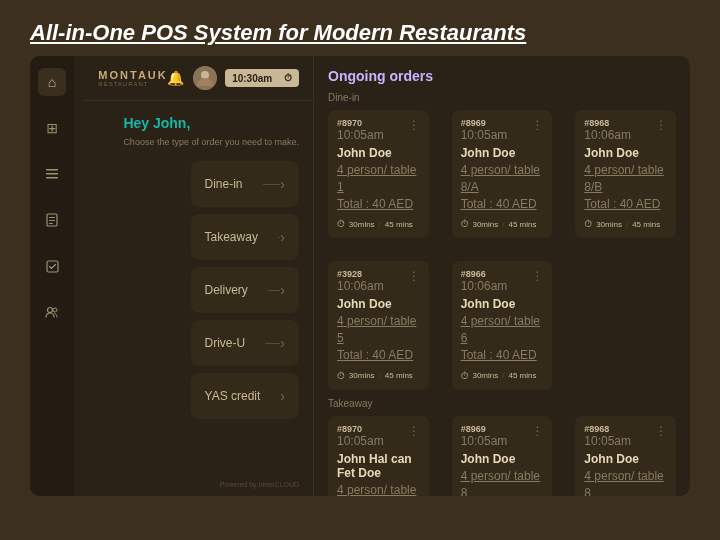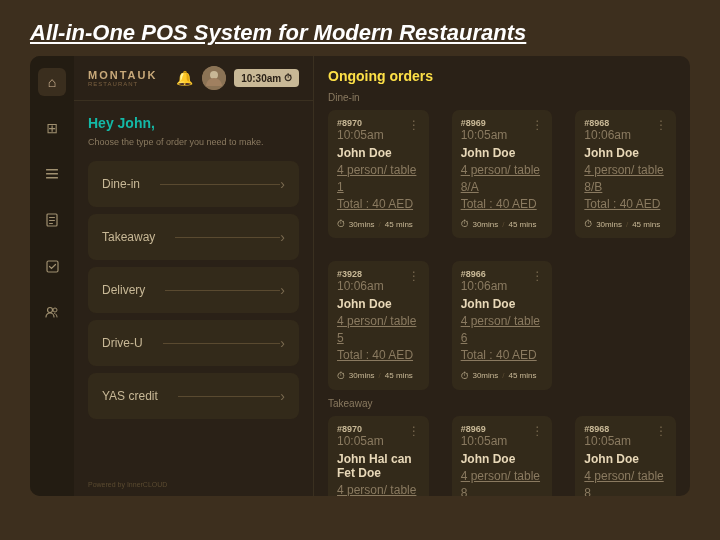--- a/index.html
+++ b/index.html
@@ -60,20 +60,21 @@
       color: #d4b896;
     }
 
     
     .left-panel {
       width: 240px;
       background: #2a2117;
       display: flex;
       flex-direction: column;
       border-right: 1px solid #3a3020;
+      align-items: flex-end;
     }
 
     
     .header-bar {
       display: flex;
       align-items: center;
       justify-content: space-between;
       padding: 10px 14px;
       border-bottom: 1px solid #3a3020;
     }
@@ -111,21 +112,21 @@
     }
     .time-badge {
       background: #c8b896;
       color: #2a2117;
       font-size: 10px;
       font-weight: 600;
       padding: 3px 7px;
       border-radius: 4px;
       display: flex;
       align-items: center;
-      gap: 3px;
+      gap: 12px;
     }
 
     
     .greeting-section {
       padding: 14px 14px 8px;
     }
     .greeting-title {
       color: #14b8a6;
       font-size: 14px;
       font-weight: 700;
@@ -180,21 +181,21 @@
     .right-panel {
       flex: 1;
       overflow-y: auto;
       padding: 12px 14px;
     }
     .right-panel::-webkit-scrollbar { width: 4px; }
     .right-panel::-webkit-scrollbar-track { background: #2a2117; }
     .right-panel::-webkit-scrollbar-thumb { background: #4a3a20; border-radius: 2px; }
 
     .orders-title {
-      color: #fde047;
+      color: #c4b5fd;
       font-size: 14px;
       font-weight: 700;
       margin-bottom: 8px;
     }
     .section-label {
       color: #8a7a60;
       font-size: 10px;
       margin-bottom: 7px;
       margin-top: 4px;
     }

